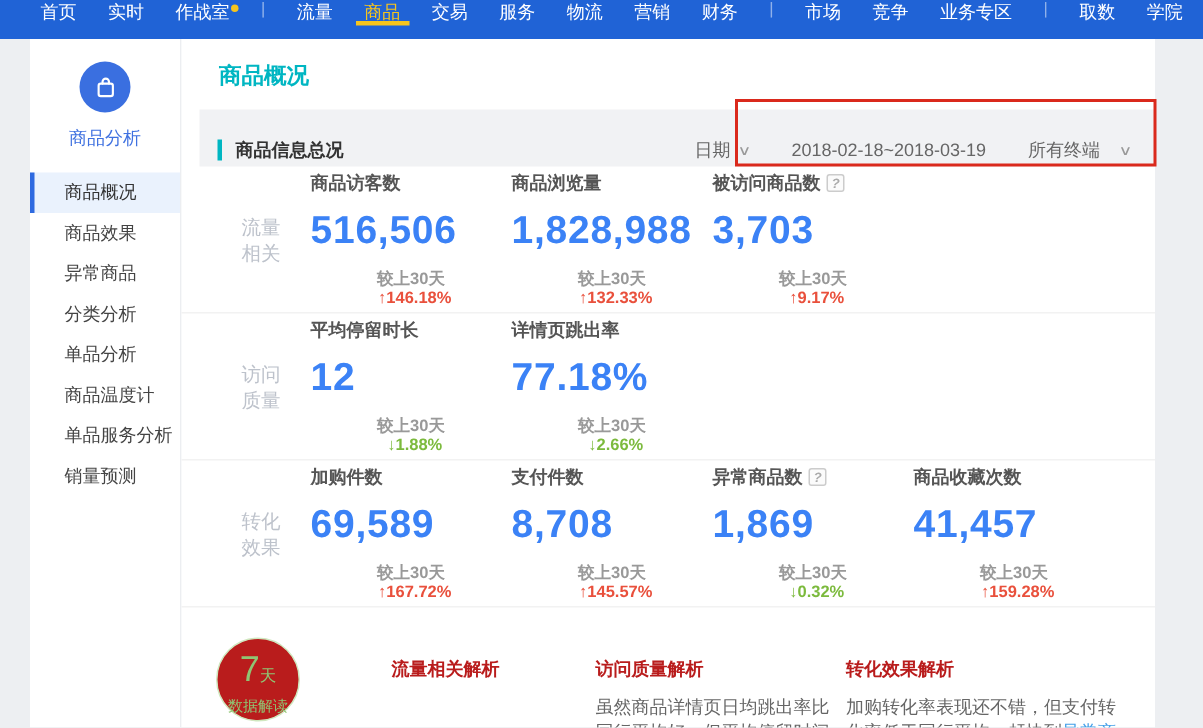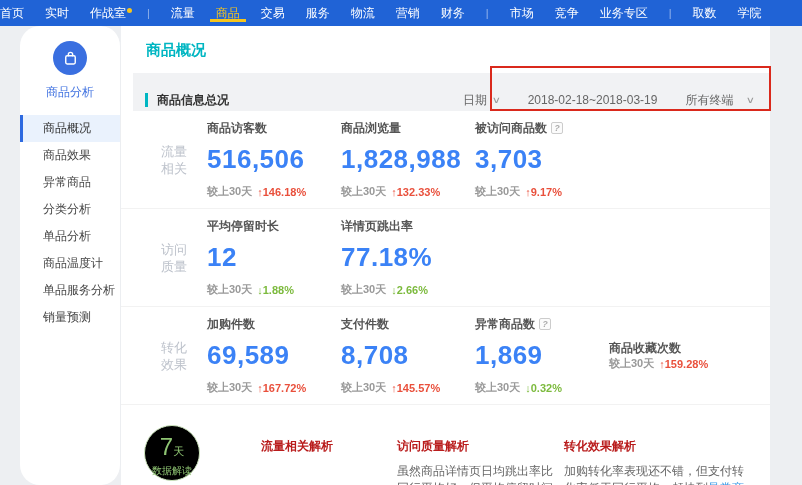--- a/index.html
+++ b/index.html
@@ -3,28 +3,28 @@
 <meta charset="utf-8">
 <style>
   * { margin:0; padding:0; box-sizing:border-box; }
   body { background:#d8dbe0; }
   .screen{
     width:802px;height:485px;position:relative;overflow:hidden;
     background:#edeff2;
     font-family:"Liberation Sans","DejaVu Sans",sans-serif;
   }
   
-  .topnav{height:26px;background:#2063d6;display:flex;align-items:center;font-size:12px;color:#fff;}
+  .topnav{height:26px;background:#2063d6;display:flex;align-items:flex-start;padding-left:27px;font-size:12px;color:#fff;}
   .nav-item{display:flex;align-items:center;margin-right:21px;cursor:pointer;position:relative;white-space:nowrap;}
   .nav-item.active{color:#f6c51d;box-shadow:inset 0 -3px 0 #f6c51d;padding:0 6px;margin-left:-6px;margin-right:15px;}
   .nav-dot{position:absolute;top:3px;right:-6px;width:5px;height:5px;border-radius:50%;background:#f6c51d;}
   .nav-divider{display:flex;align-items:center;margin-right:21px;opacity:.5;font-size:11px;}
   
   .page-body{display:flex;height:459px;padding-left:20px;}
-  .sidebar{width:101px;background:#fff;border-right:1px solid #eceef1;flex:none;border-radius:20px;}
+  .sidebar{width:101px;background:#fff;border-right:1px solid #eceef1;flex:none;}
   .sidebar-head{padding:15px 0 14px;text-align:center;}
   .sidebar-icon{width:34px;height:34px;border-radius:50%;background:#3a6fe0;display:inline-flex;align-items:center;justify-content:center;}
   .sidebar-title{margin-top:9px;font-size:12px;color:#3f71e0;}
   .side-item{height:27px;line-height:27px;padding-left:20px;font-size:12px;color:#444;cursor:pointer;border-left:3px solid transparent;white-space:nowrap;}
   .side-item.active{background:#eaf2fd;border-left-color:#2e6ae0;color:#333;}
   
   .content{flex:1;background:#fff;margin-right:32px;position:relative;}
   .page-title{padding:15px 0 13px 25px;font-size:15px;font-weight:bold;color:#00b6c2;}
   .section-bar{height:38px;background:#f1f2f4;margin-left:12px;display:flex;align-items:center;justify-content:space-between;padding:16px 16px 0 12px;}
   .section-left{display:flex;align-items:center;}
@@ -33,27 +33,27 @@
   .filters{display:flex;align-items:center;font-size:12px;color:#666;}
   .filter{display:flex;align-items:center;margin-left:28px;cursor:pointer;}
   .caret{font-size:9px;color:#999;margin-left:6px;transform:scaleX(1.4);}
   
   .metric-row{display:flex;align-items:center;height:98px;padding-left:20px;border-bottom:1px solid #f2f2f2;}
   .group-label{width:66px;flex:none;font-size:13px;color:#bdc2cb;text-align:center;line-height:17px;white-space:pre-line;}
   .metric-cell{width:134px;flex:none;font-weight:bold;}
   .metric-name{font-size:12px;color:#555;display:flex;align-items:center;height:16px;}
   .help-icon{display:inline-block;width:12px;height:12px;line-height:11px;border:1px solid #ccc;color:#aaa;font-size:9px;text-align:center;margin-left:4px;border-radius:2px;background:#fbfbfb;cursor:pointer;}
   .metric-value{font-size:26px;color:#3b82f6;margin:8px 0 9px;letter-spacing:.5px;}
-  .metric-compare{font-size:11px;color:#999;display:flex;align-items:center;}
+  .metric-compare{font-size:11px;color:#999;display:flex;align-items:center;flex-direction:column;}
   .chg{margin-left:5px;}
   .chg.up{color:#e9503c;}
   .chg.down{color:#7cba3d;}
   
   .insights{position:relative;height:90px;}
-  .badge-circle{position:absolute;left:23px;top:20px;width:56px;height:56px;border:1px solid #cfe7bf;border-radius:50%;text-align:center;color:#8fc573;background:#000000;}
+  .badge-circle{position:absolute;left:23px;top:20px;width:56px;height:56px;border:1px solid #cfe7bf;border-radius:50%;text-align:center;color:#8fc573;background:#b91c1c;}
   .badge-line1{margin-top:8px;font-size:24px;line-height:25px;}
   .badge-unit{font-size:11px;}
   .badge-caption{font-size:10px;}
   .insight-col{position:absolute;top:33px;}
   .insight-col.c1{left:140px;width:120px;}
   .insight-col.c2{left:276px;width:160px;}
   .insight-col.c3{left:443px;width:182px;}
   .insight-title{font-size:12px;font-weight:bold;color:#b91c1c;}
   .insight-body{margin-top:8px;font-size:12px;color:#666;line-height:17px;}
   .link{color:#44a0e8;cursor:pointer;}
@@ -204,20 +204,21 @@
             <div class="metric-cell">
               <div class="metric-name">异常商品数<i class="help-icon">?</i></div>
               <div class="metric-value">1,869</div>
               <div class="metric-compare">
                 <span>较上30天</span>
                 <span class="chg down">↓0.32%</span>
               </div>
             </div>
             <div class="metric-cell">
               <div class="metric-name">商品收藏次数</div>
+              <div class="metric-value">41,457</div>
               <div class="metric-compare">
                 <span>较上30天</span>
                 <span class="chg up">↑159.28%</span>
               </div>
             </div>
           </div>
         </div>
 
       <div class="insights">
         <div class="badge-circle">

